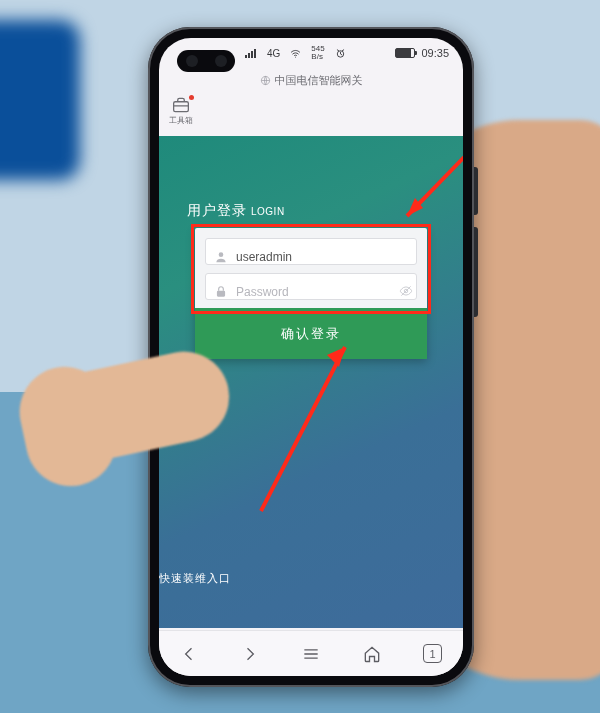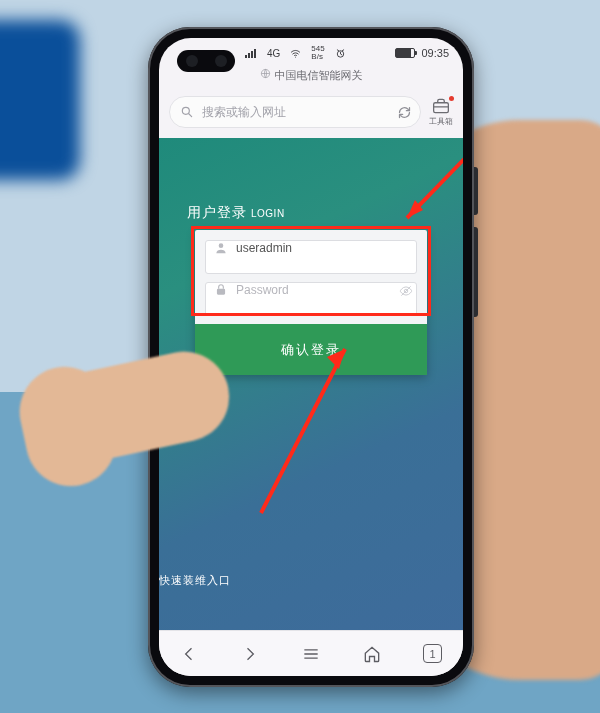--- a/index.html
+++ b/index.html
@@ -92,21 +92,21 @@
     linear-gradient(#3b3b3f,#3b3b3f) 3px 4px/2px 5px no-repeat,
     linear-gradient(#3b3b3f,#3b3b3f) 6px 2px/2px 7px no-repeat,
     linear-gradient(#3b3b3f,#3b3b3f) 9px 0/2px 9px no-repeat; }
   .batt { width:20px; height:10px; border:1px solid #3b3b3f; border-radius:2px; position:relative;}
   .batt::after{content:""; position:absolute; right:-3px; top:2px; width:2px; height:4px; background:#3b3b3f; border-radius:0 1px 1px 0;}
   .batt i{ display:block; width:80%; height:100%; background:#3b3b3f;}
 
   .titlebar {
     height:24px;
     display:flex;
-    align-items:flex-start;
+    align-items:center;
     justify-content:center;
     gap:4px;
     font-size:11px;
     color:#6c6c72;
   }
   .titlebar svg{ width:11px; height:11px; }
 
   .toolbar {
     display:flex;
     align-items:center;
@@ -157,26 +157,26 @@
   .login-box{
     position:absolute;
     left:36px; top:92px;
     width:232px;
     background:#f3f4f6;
     border-radius:2px;
     padding:10px 10px 0 10px;
     box-shadow:0 3px 10px rgba(0,0,0,.25);
   }
   .field{
-    height:34px;
+    height:27px;
     background:#fff;
     border:1px solid #dcdde1;
     border-radius:3px;
     display:flex;
-    align-items:flex-start;
+    align-items:flex-end;
     padding:0 8px;
     gap:8px;
     margin-bottom:8px;
     color:#8d8d93;
     font-size:12px;
   }
   .field svg{ flex:0 0 14px; }
   .field input{
     flex:1; border:0; outline:0; font-size:12px; color:#555; background:transparent;
   }
@@ -275,30 +275,20 @@
 
     <div class="titlebar">
       <svg viewBox="0 0 24 24">
           <circle cx="12" cy="12" r="9" stroke="#9a9aa2" stroke-width="1.5" fill="none"></circle>
           <path d="M3 12h18M12 3c3 3 3 15 0 18M12 3c-3 3-3 15 0 18" stroke="#9a9aa2" stroke-width="1.5" fill="none"></path>
         </svg>
       <span>中国电信智能网关</span>
     </div>
 
     <div class="toolbar">
-      <div class="search">
-        <svg width="14" height="14" viewBox="0 0 24 24">
-            <circle cx="10" cy="10" r="6" stroke="#a2a2aa" stroke-width="2" fill="none"></circle>
-            <path d="M15 15l5 5" stroke="#a2a2aa" stroke-width="2" stroke-linecap="round"></path>
-          </svg>
-        <span class="ph">搜索或输入网址</span>
-        <svg width="15" height="15" viewBox="0 0 24 24">
-            <path d="M4 12a8 8 0 0 1 14-5m2-3v5h-5M20 12a8 8 0 0 1-14 5m-2 3v-5h5" stroke="#8f8f96" stroke-width="2" fill="none" stroke-linecap="round" stroke-linejoin="round"></path>
-          </svg>
-      </div>
       <div class="toolbox">
         <span class="dot"></span>
         <svg width="20" height="18" viewBox="0 0 24 22">
             <rect x="3" y="7" width="18" height="12" rx="2" stroke="#6c6c72" stroke-width="1.6" fill="none"></rect>
             <path d="M8 7V5a2 2 0 0 1 2-2h4a2 2 0 0 1 2 2v2M3 12h18" stroke="#6c6c72" stroke-width="1.6" fill="none"></path>
           </svg>
         <span>工具箱</span>
       </div>
     </div>
 

